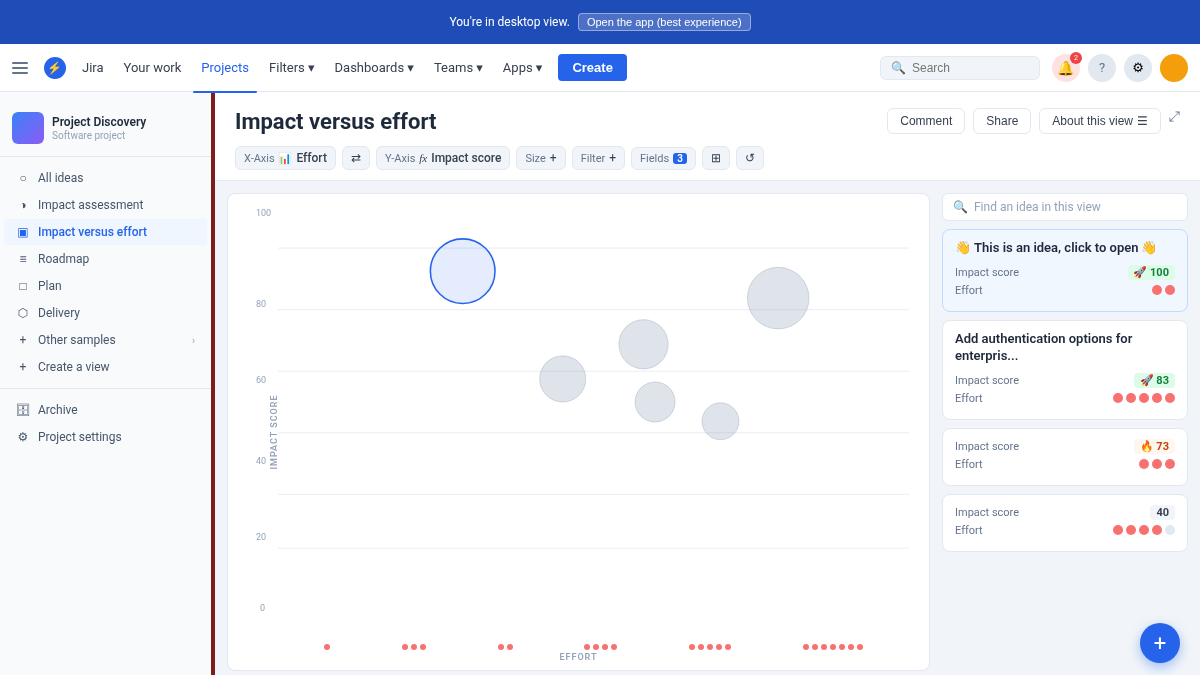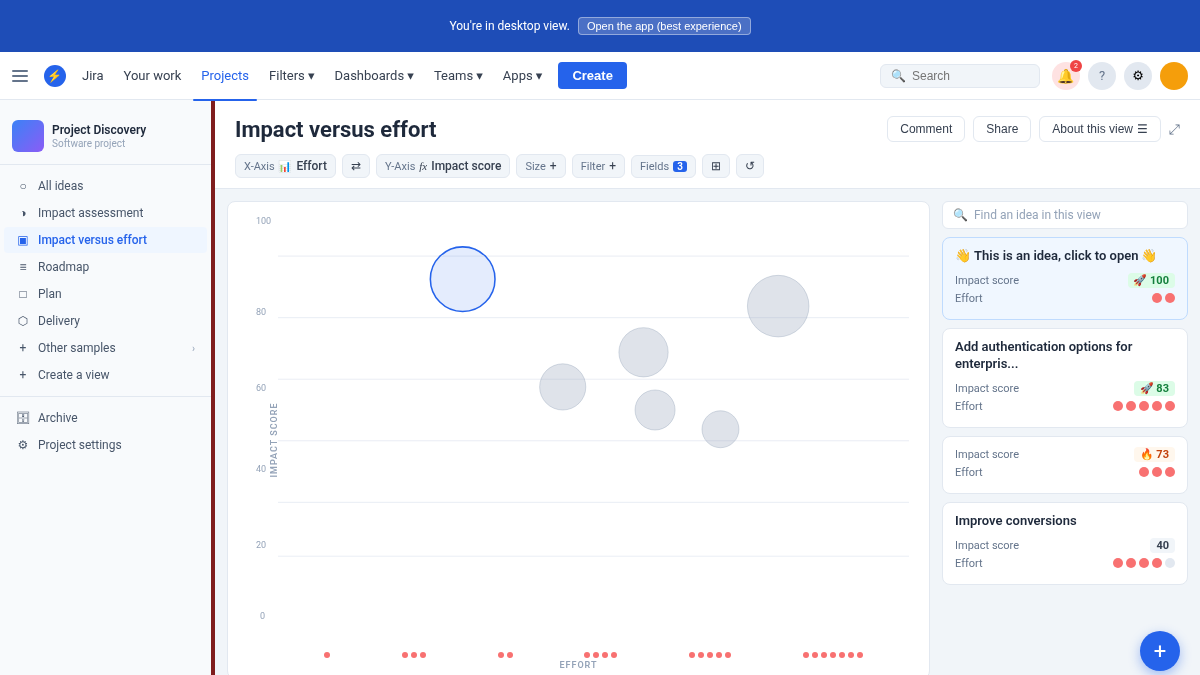--- a/index.html
+++ b/index.html
@@ -1,21 +1,21 @@
 <!DOCTYPE html>
 <html><head>
   <meta charset="utf-8">
   <style>
     * { box-sizing: border-box; margin: 0; padding: 0; }
     body { font-family: -apple-system, BlinkMacSystemFont, 'Segoe UI', Roboto, sans-serif; background: #e8edf5; width: 1200px; height: 675px; overflow: hidden; }
 
     
     .top-banner {
       background: #1e4db7;
-      height: 52px;
+      height: 44px;
       display: flex;
       align-items: center;
       justify-content: center;
       gap: 8px;
       color: white;
       font-size: 12px;
     }
     .banner-btn {
       background: rgba(255,255,255,0.2);
       border: 1px solid rgba(255,255,255,0.4);
@@ -111,21 +111,21 @@
       padding: 16px 20px 0;
       border-bottom: 1px solid #e2e8f0;
     }
     .page-title-row {
       display: flex;
       align-items: center;
       justify-content: space-between;
       margin-bottom: 12px;
     }
     .page-title { font-size: 22px; font-weight: 700; color: #1e293b; }
-    .page-actions { display: flex; align-items: center; gap: 8px; }
+    .page-actions { display: flex; align-items: flex-start; gap: 8px; }
     .page-action-btn { background: white; border: 1px solid #e2e8f0; border-radius: 6px; padding: 5px 12px; font-size: 12px; color: #374151; cursor: pointer; }
     .about-btn { display: flex; align-items: center; gap: 4px; }
     .expand-icon { font-size: 14px; color: #64748b; cursor: pointer; }
 
     
     .filter-bar {
       display: flex;
       align-items: center;
       gap: 6px;
       padding-bottom: 10px;
@@ -546,21 +546,20 @@
             <span class="idea-card-label">Effort</span>
             <div class="effort-dots">
               <div class="effort-dot"></div>
               <div class="effort-dot"></div>
               <div class="effort-dot"></div>
             </div>
           </div>
         </div>
 
         <div class="idea-card">
-          <div class="idea-card-title">Improve conversions</div>
           <div class="idea-card-row">
             <span class="idea-card-label">Impact score</span>
             <span class="idea-score-badge yellow" style="background:#f1f5f9;color:#374151;">40</span>
           </div>
           <div class="idea-card-row">
             <span class="idea-card-label">Effort</span>
             <div class="effort-dots">
               <div class="effort-dot"></div>
               <div class="effort-dot"></div>
               <div class="effort-dot"></div>

